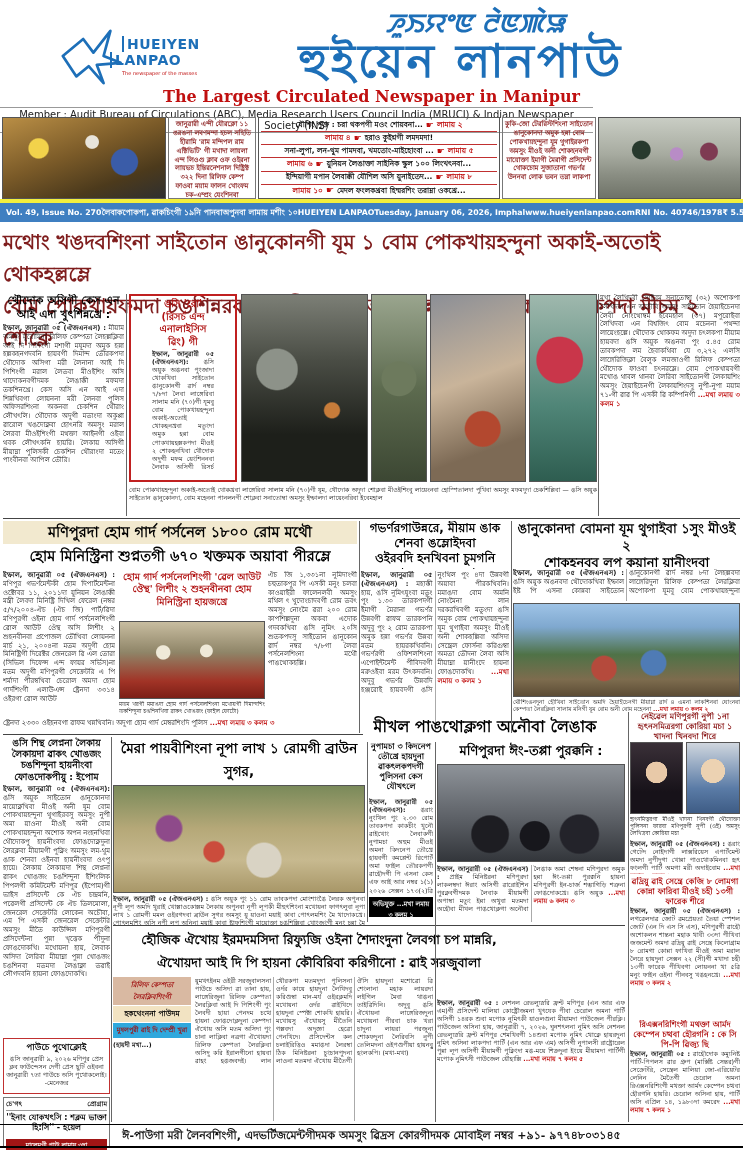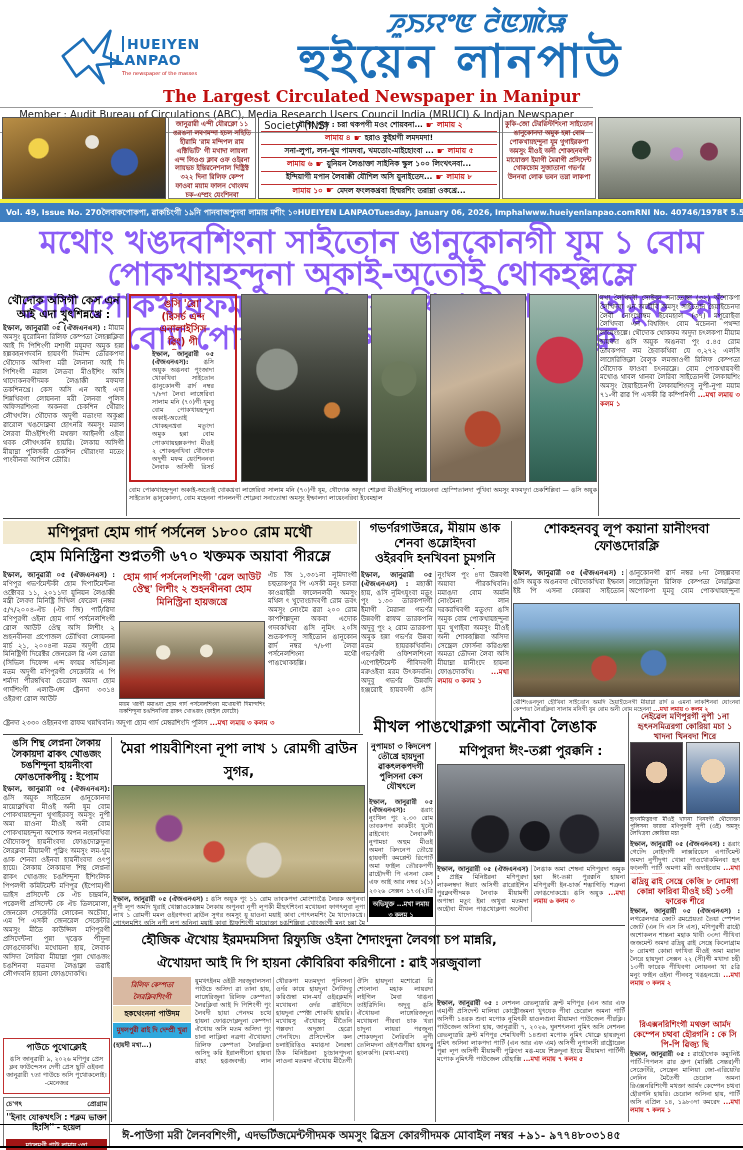--- a/index.html
+++ b/index.html
@@ -111,21 +111,21 @@
     <span>Vol. 49, Issue No. 270</span>
     <span>লৈবাকপোকপা, ৱাকচিংগী ১৯নি পানবা</span>
     <span>অপুনবা লামায় মশীং ১০</span>
     <span>HUEIYEN LANPAO</span>
     <span>Tuesday, January 06, 2026, Imphal</span>
     <span>www.hueiyenlanpao.com</span>
     <span>RNI No. 40746/1978</span>
     <span>₹ 5.50</span>
   </div>
 
-  <div class="abs" style="left:3px;top:226px;width:737px;height:64px;text-align:center;color:#8b5cf6;font-weight:bold;font-size:32px;line-height:32px">
+  <div class="abs" style="left:3px;top:226px;width:737px;height:64px;color:#7f1d1d;font-weight:bold;font-size:20px;line-height:32px">
     <div>মথোং খঙদবশিংনা সাইতোন ঙানুকোনগী যূম ১ বোম পোকখায়হন্দুনা অকাই-অতোই থোকহল্লম্লে</div>
     <div>বোম পোকখায়ফমদা চঙশিন্নরকখিবা মীয়ামদসু অমুক হন্না বোম পোকখায়হল্লকপদা মীচম ২ শোক্লে</div>
   </div>
 
   <div class="abs" style="left:3px;top:294px;width:121px;height:222px">
     <div class="hl" style="font-size:11px;line-height:1.25;height:30px">থৌদোক অসিগী কেস এন আই এদা খুৎশিন্নখ্রে : পুলিস</div>
     <div class="bt" style="height:188px"><span class="dlb">ইম্ফাল, জানুৱারী ০৫ (ঐজএনএস) :</span>
       <span>মীয়াম অমসুং য়ুরোমিনা রিলিফ কেম্পতা লৈহল্লক্লিবা আই দি পিশিংগী মশাগী মযূমদা অমুক হন্না হল্লকহনগদবনি হায়বগী দিমান্দ তৌরকপদা থৌদোক অসিগা মরী লৈনানা আই দি পিশিংগী মরাল লৈতবা মীওইশিং অসি থাদোকনবগীদমক লৈঙাক্কী মফমদা তকশিনখ্রে। কেস অসি এন আই এদা শিন্নখিবগা লোয়ননা মরী লৈনবা পুলিস অফিসরশিংনা অকনবা চেকশিন থৌরাং লৌখৎলি। থৌদোক অদুগী মতাংদা অকুপ্পা ৱারোল খঙদোক্নবা হোৎনরি অমসুং মরাল লৈরবা মীওইশিংগী মথক্তা আইনগী ওইবা থবক লৌখৎকনি হায়রি। লৈকায় অসিগী মীয়াম্না পুলিসকী চেকশিন থৌরাংদা মতেং পাংবীনবা আপিল তৌরি।</span></div>
   </div>
 
@@ -170,20 +170,21 @@
     <div>গভর্ণরগাউন্নরে, মীয়াম ঙাক শেনবা ঙম্লোইদবা</div>
     <div>ওইরবদি হনখিবনা চুমগনি হায়রম্লে : সূজতা</div>
   </div>
   <div class="abs bt cols2" style="left:361px;top:571px;width:148px;height:160px">
     <span class="dlb">ইম্ফাল, জানুৱারী ০৫ (ঐজএনএস) :</span>
     <span>মহাক্কী হায়, ঙসি নুমিৎযুংবা মতুং পুং ১.৩০ তারকপদগী ইমাগী মৈরানা গভর্ণর উন্নবগী ৱাফম তারকপনি অদুবু পুং ২ রোম তারকপা অমুক হন্না গভর্ণর উন্নবা মতম হায়রকখিবনি। গভর্ণরগী ওফিশলশিংনা এপোইন্টমেন্ট পীবিদবগী মরুওইবা মরম উৎকদবনি। অদুবু গভর্ণর উন্নবদি হঞ্জরোই হায়বদগী ঙসি নুংথিল পুং ৪দা উন্নবগী অয়াবা পীরকখিবনি। মমাঙদা বোম অমনি নোংমৈনা লান দরকরখিবগী মতুংদা ঙসি অমুক বোম পোকখায়হন্দুনা যূম থুগাইবা অমসুং মীওই অনী শোকহল্লিবা অসিদা সেন্ত্রেল ফোর্সনা করিগুম্বা অমতা তৌদনা লৈবা অসি মীয়াম্না য়ানীংদে হায়না ফোঙদোকখি।</span>
     <span class="cont">...মখা লমায় ৩ কলম ১</span>
   </div>
 
   <div class="abs hl" style="left:513px;top:521px;width:227px;height:46px;font-size:13px;line-height:1.3">
+    <div>ঙানুকোনদা বোমনা যূম থুগাইবা ১সুং মীওই ২</div>
     <div>শোকহনববু লূপ কয়ানা য়ানীংদবা ফোঙদোরক্লি</div>
   </div>
   <div class="abs bt cols2" style="left:513px;top:569px;width:227px;height:32px">
     <span class="dlb">ইম্ফাল, জানুৱারী ০৫ (ঐজএনএস) :</span>
     <span>ঙসি অয়ুক অঙনবদা থৌদোকখিবা ইম্ফাল ইষ্ট পি এসনা কোন্নবা সাইতোন ঙানুকোনগী ৱার্দ নম্বর ৮দা লৈহল্লবদা লাঙ্গেরিদুনা রিলিফ কেম্পতা লৈরক্লিবা অপোকপা যূমবু বোম পোকখায়হন্দুনা অকাই-অতোই থোকহল্লবা অমসুং মীয়ামদসু অতোপ্পা বোম অমগা অমুক পোকখায়হন্দুনা নুপী অমা য়াওনা মীওই অনী শোকহনখিবা থৌদোকপু লূপ কয়ানা য়ানীংদবা ফোঙদোরক্লি।</span>
   </div>
   <div class="photo" id="ph-mourn" style="left:513px;top:603px;width:227px;height:94px"></div>
   <div class="abs cap" style="left:513px;top:699px;width:227px;height:16px;font-size:5.8px">
     <span>থৌশিংঙনদুনা হৌখিবা সাইতোন অমদি হৈয়াইচেনগী মীয়াম্না ৱার্দ ৪ এমনা লাকশিনবা ঘোংনবা কেম্পতা লৈরক্লিবা সালাম মনিগী যূম বোম অনী বোম মহেননা</span>
     <span class="cont">...মখা লমায় ৩ কলম ২</span>

